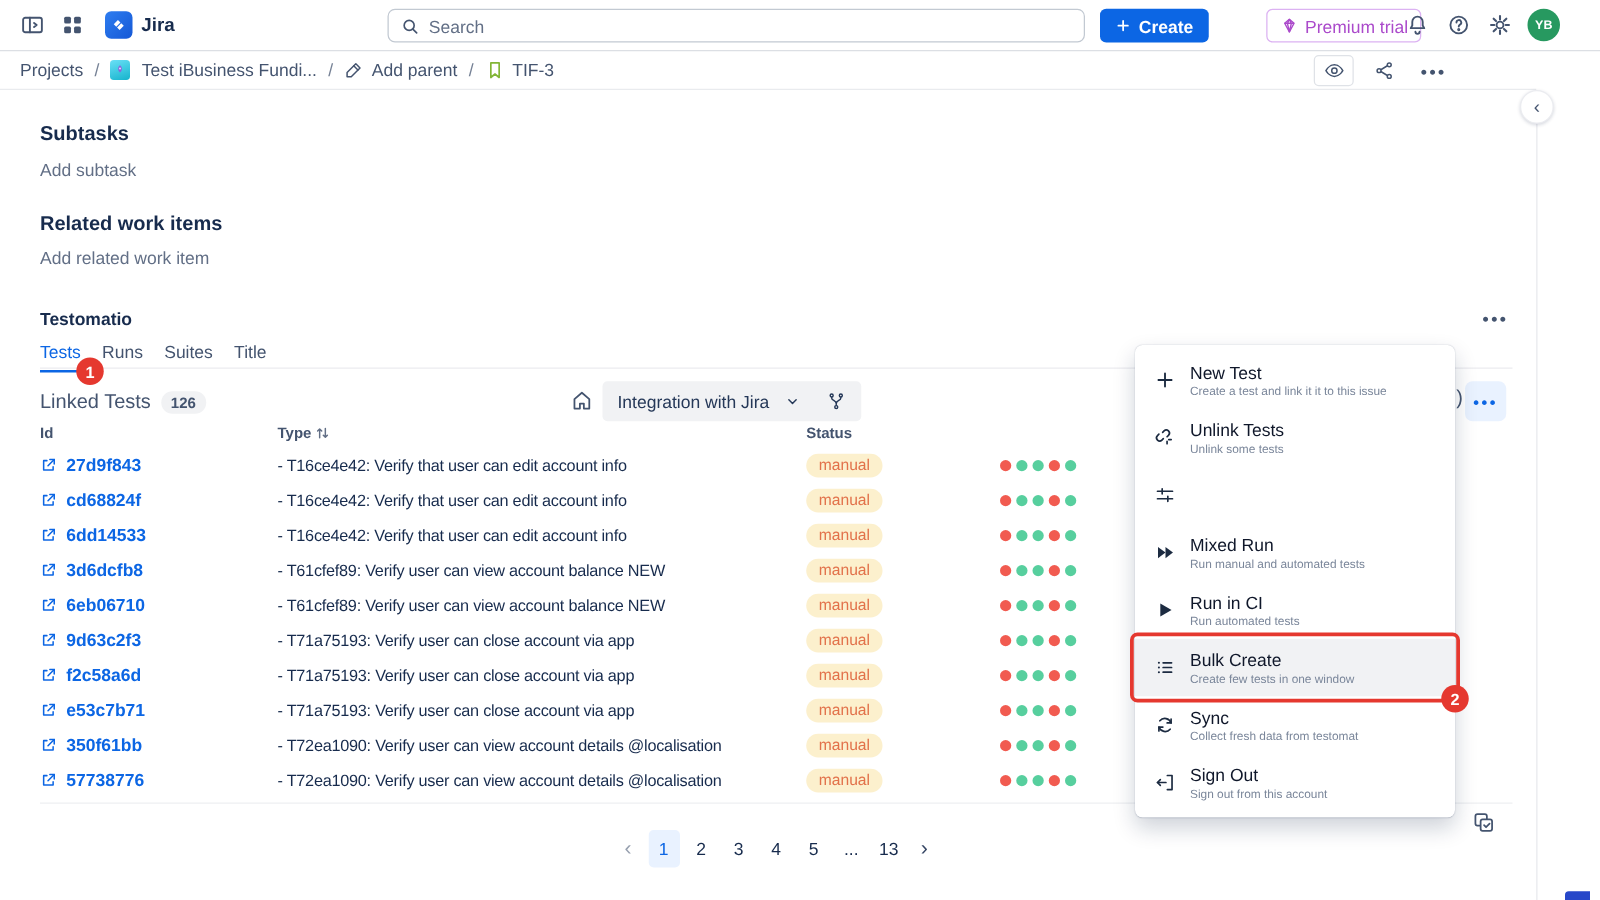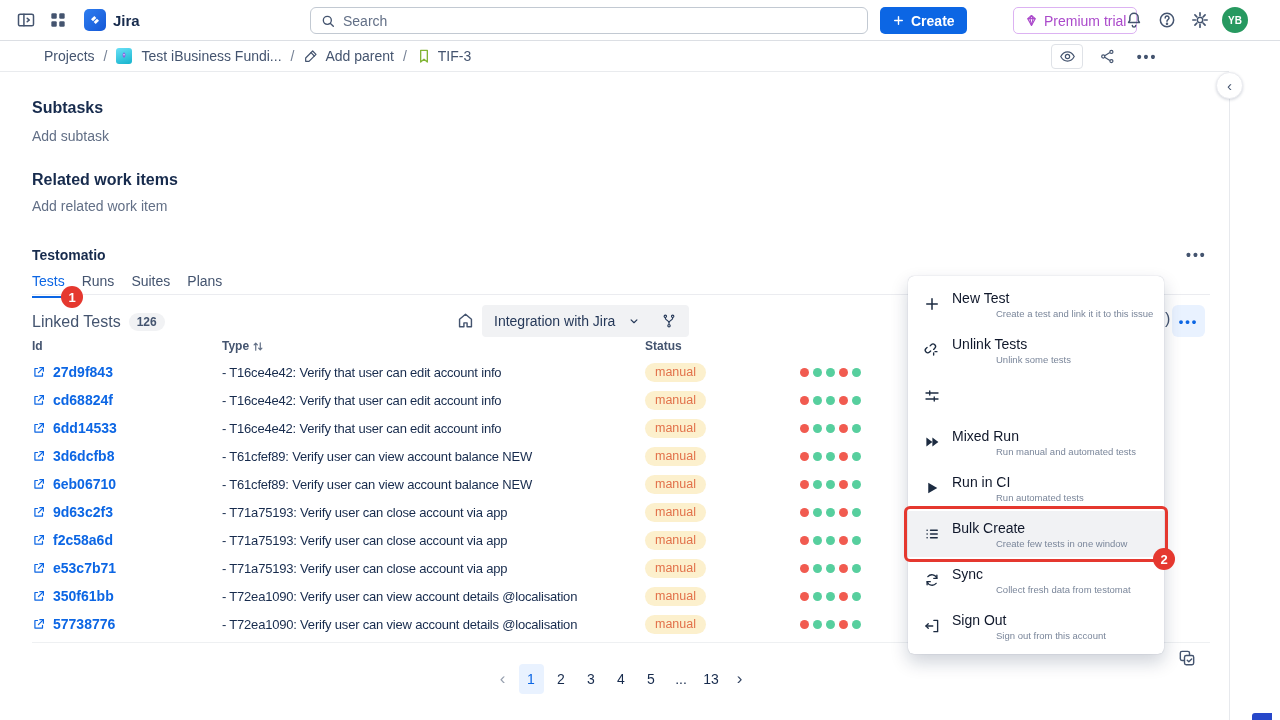--- a/index.html
+++ b/index.html
@@ -20,21 +20,21 @@
   .searchbox { position:absolute; left:310px; top:7px; width:558px; height:27px; border:1px solid #c2c9d2; border-radius:6px; background:#fff; }
   .searchbox input { position:absolute; left:0; top:0; width:100%; height:100%; border:none; outline:none; background:transparent; padding-left:32px; font-size:14px; font-family:inherit; color:#172b4d; }
   .searchbox input::placeholder { color:#626f86; }
   .searchbox .s-icon { position:absolute; left:9px; top:5px; width:16px; height:16px; color:#44546f; }
   .create-btn { position:absolute; left:880px; top:7px; height:27px; padding:0 12px; background:#0c66e4; border-radius:5px; color:#fff; font-size:14px; font-weight:600; display:flex; align-items:center; gap:6px; cursor:pointer; }
   .premium-btn { position:absolute; left:1013px; top:7px; height:27px; padding:0 10px; border:1px solid #dcb2f2; border-radius:5px; color:#ab4acb; font-size:14px; font-weight:500; display:flex; align-items:center; gap:5px; background:#fff; cursor:pointer; }
   .avatar { position:absolute; left:1222px; top:7px; width:26px; height:26px; border-radius:50%; background:#279960; color:#fff; font-size:10px; font-weight:700; display:flex; align-items:center; justify-content:center; cursor:pointer; }
 
   
   .crumb-row { position:absolute; left:0; top:41px; width:1229px; height:31px; border-bottom:1px solid #e9ebee; }
-  .crumbs { position:absolute; left:44px; top:0; height:30px; display:flex; align-items:center; gap:9px; font-size:14px; color:#44546f; }
+  .crumbs { position:absolute; left:16px; top:0; height:30px; display:flex; align-items:center; gap:9px; font-size:14px; color:#44546f; }
   .crumb-sep { color:#758195; }
   .proj-avatar { width:16px; height:16px; border-radius:3px; background:linear-gradient(160deg,#6ae0f7,#15b3cc); display:flex; align-items:center; justify-content:center; }
   .crumb-link { cursor:pointer; }
   .crumb-ic { width:16px; height:16px; }
   .with-ic { display:flex; align-items:center; gap:6px; cursor:pointer; }
   .crumb-actions { position:absolute; top:3px; right:66px; display:flex; gap:8px; }
   .ca-btn { width:32px; height:25px; display:flex; align-items:center; justify-content:center; color:#44546f; border-radius:4px; cursor:pointer; }
   .ca-btn.boxed { border:1px solid #dfe2e7; }
 
   
@@ -86,21 +86,21 @@
   .pg-next { color:#344563; }
   .bulk-edit-ic { position:absolute; left:1177px; top:648px; width:20px; height:20px; color:#44546f; cursor:pointer; }
 
   
   .menu { position:absolute; left:908px; top:276px; width:256px; background:#fff; border-radius:6px; padding:5px 0; box-shadow:0 0 1px rgba(9,30,66,.31), 0 8px 18px rgba(9,30,66,.2); z-index:20; }
   .menu-item { height:46px; display:flex; align-items:center; gap:8px; padding:0 8px 0 12px; cursor:pointer; }
   .menu-item.highlighted { background:#f1f2f4; }
   .mi-icon { width:24px; display:flex; justify-content:center; color:#1c2b41; flex:none; }
   .mi-text { display:flex; flex-direction:column; min-width:0; }
   .mi-title { font-size:14px; color:#0f172a; }
-  .mi-sub { font-size:9.5px; color:#7a869a; margin-top:2px; white-space:nowrap;margin-left:44px; }
+  .mi-sub { font-size:9.5px; color:#7a869a; margin-top:2px; white-space:nowrap; }
   .bulk-highlight { position:absolute; left:904px; top:506px; width:264px; height:56px; border:3px solid #e5382f; border-radius:6px; z-index:21; pointer-events:none; }
 
   
   .anno-badge { position:absolute; width:22px; height:22px; border-radius:50%; background:#e5382f; color:#fff; font-size:13px; font-weight:700; display:flex; align-items:center; justify-content:center; z-index:25; }
   .anno-1 { left:61px; top:286px; }
   .anno-2 { left:1153px; top:548px; z-index:22; }
 
   .corner-frag { position:absolute; left:1252px; top:713px; width:20px; height:7px; background:#2747c9; border-radius:3px 0 0 0; }
 </style>
 </head>
@@ -235,21 +235,21 @@
 <div class="sec-h" style="top:171px">Related work items</div>
 <div class="sec-sub" style="top:198px">Add related work item</div>
 
 <div class="testo-h">Testomatio</div>
 <div class="abs more-dots" style="left:1186px; top:247px">•••</div>
 
 <div class="tabs">
     <span class="tab active">Tests</span>
     <span class="tab">Runs</span>
     <span class="tab">Suites</span>
-    <span class="tab">Plans</span>
+    <span class="tab">Title</span>
   </div>
 <div class="tabs-divider"></div>
 <div class="anno-badge anno-1">1</div>
 
 <div class="linked-row">
   <span class="linked-label">Linked Tests</span>
   <span class="count-badge">126</span>
 </div>
 
 <span class="home-ic">

